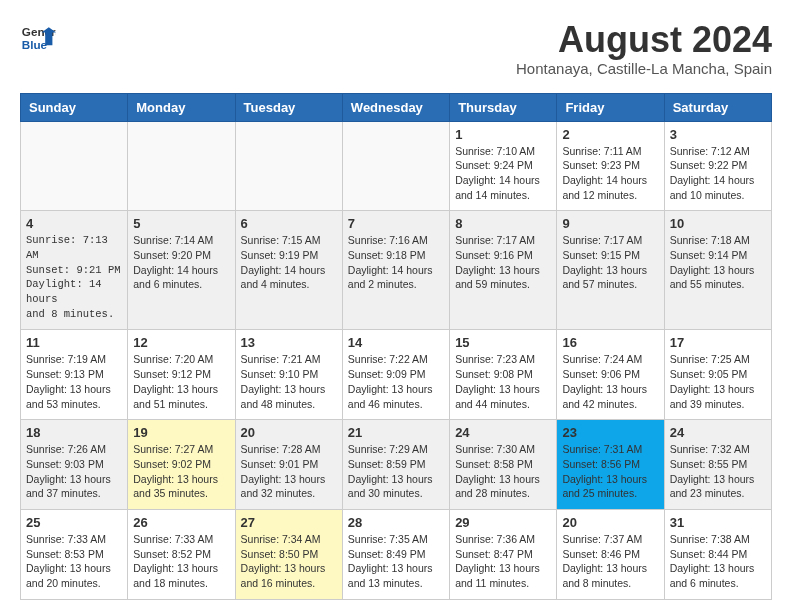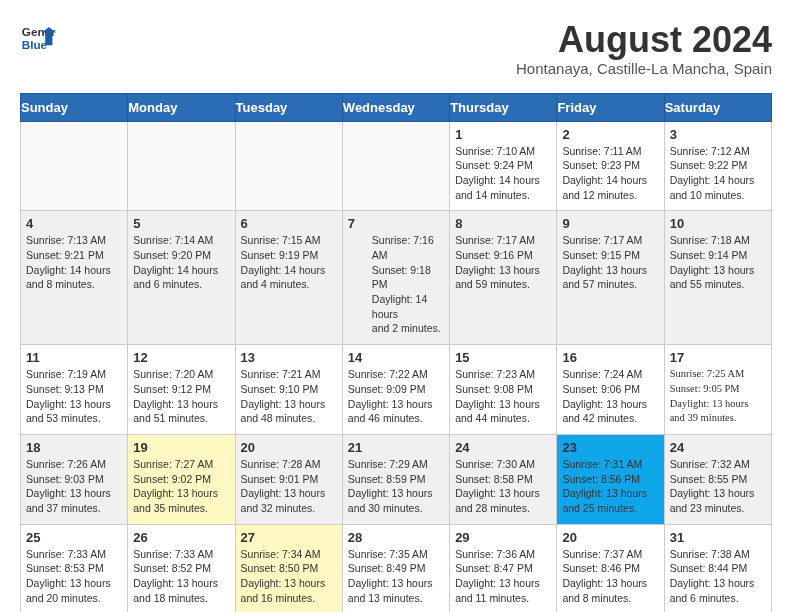--- a/index.html
+++ b/index.html
@@ -37,21 +37,21 @@
       color: #555;
     }
     .calendar {
       width: 100%;
       border-collapse: collapse;
       border: 1px solid #ccc;
     }
     .calendar th {
       background-color: #2a6db5;
       color: white;
-      padding: 6px 0;
+      padding: 6px 8px;
       font-size: 13px;
       text-align: left;
       border: 1px solid #1e5a9c;
     }
     .calendar td {
       width: calc(100% / 7);
       vertical-align: top;
       padding: 5px 5px 8px 5px;
       border: 1px solid #ccc;
       font-size: 11px;
@@ -130,42 +130,42 @@
           <span class="day-number">3</span>
           <div class="day-info" style="white-space: pre-line;">Sunrise: 7:12 AM
 Sunset: 9:22 PM
 Daylight: 14 hours
 and 10 minutes.</div>
         </td>
       </tr>
       <tr>
         <td style="background: rgb(240, 240, 240);">
           <span class="day-number">4</span>
-          <div class="day-info" style="white-space: pre-line;">Sunrise: 7:13 AM
+          <div class="day-info" style="white-space: pre-line; font-family: Liberation Mono, monospace;">Sunrise: 7:13 AM
 Sunset: 9:21 PM
 Daylight: 14 hours
 and 8 minutes.</div>
         </td>
         <td style="background: rgb(240, 240, 240);">
           <span class="day-number">5</span>
           <div class="day-info" style="white-space: pre-line;">Sunrise: 7:14 AM
 Sunset: 9:20 PM
 Daylight: 14 hours
 and 6 minutes.</div>
         </td>
         <td style="background: rgb(240, 240, 240);">
           <span class="day-number">6</span>
           <div class="day-info" style="white-space: pre-line;">Sunrise: 7:15 AM
 Sunset: 9:19 PM
 Daylight: 14 hours
 and 4 minutes.</div>
         </td>
         <td style="background: rgb(240, 240, 240);">
           <span class="day-number">7</span>
-          <div class="day-info" style="white-space: pre-line; margin-left: 24px;">Sunrise: 7:16 AM
+          <div class="day-info" style="white-space: pre-line;">Sunrise: 7:16 AM
 Sunset: 9:18 PM
 Daylight: 14 hours
 and 2 minutes.</div>
         </td>
         <td style="background: rgb(240, 240, 240);">
           <span class="day-number">8</span>
           <div class="day-info" style="white-space: pre-line;">Sunrise: 7:17 AM
 Sunset: 9:16 PM
 Daylight: 13 hours
 and 59 minutes.</div>
@@ -223,21 +223,21 @@
         </td>
         <td style="background: rgb(255, 255, 255);">
           <span class="day-number">16</span>
           <div class="day-info" style="white-space: pre-line;">Sunrise: 7:24 AM
 Sunset: 9:06 PM
 Daylight: 13 hours
 and 42 minutes.</div>
         </td>
         <td style="background: rgb(255, 255, 255);">
           <span class="day-number">17</span>
-          <div class="day-info" style="white-space: pre-line; font-family: Liberation Serif, serif;">Sunrise: 7:25 AM
+          <div class="day-info" style="white-space: pre-line;">Sunrise: 7:25 AM
 Sunset: 9:05 PM
 Daylight: 13 hours
 and 39 minutes.</div>
         </td>
       </tr>
       <tr>
         <td style="background: rgb(240, 240, 240);">
           <span class="day-number">18</span>
           <div class="day-info" style="white-space: pre-line;">Sunrise: 7:26 AM
 Sunset: 9:03 PM

